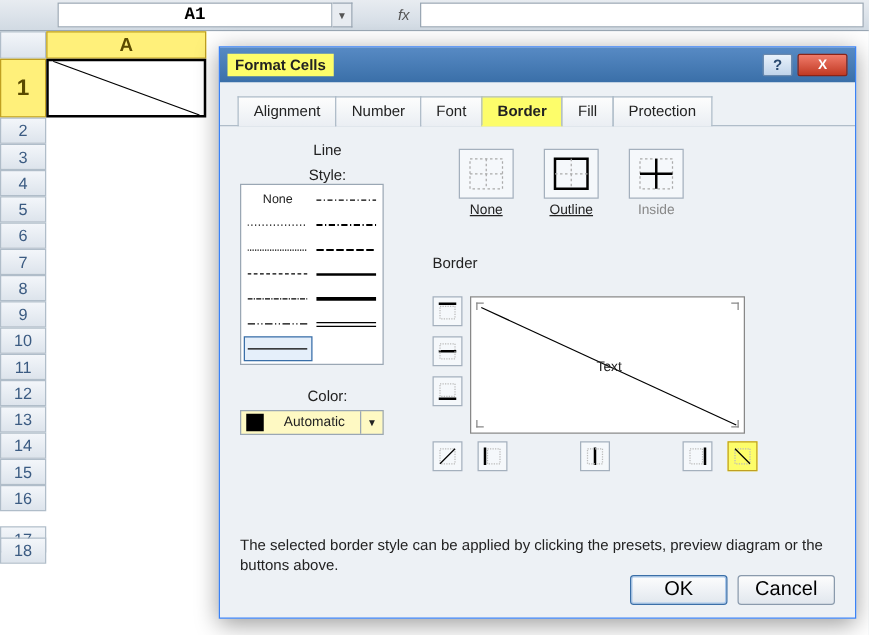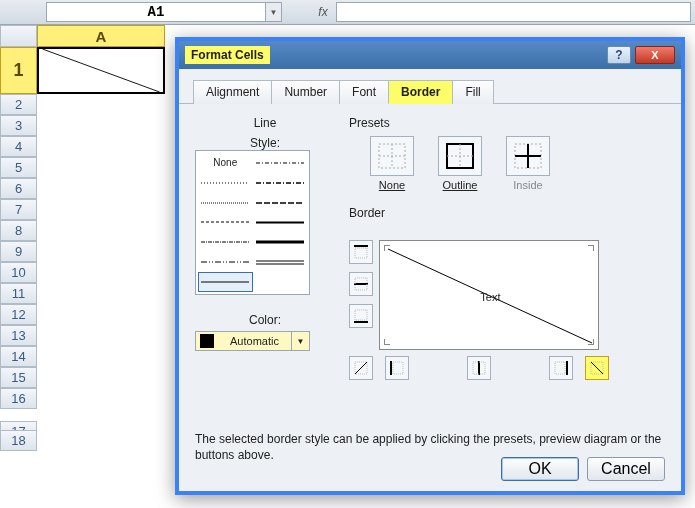--- a/index.html
+++ b/index.html
@@ -16,21 +16,21 @@
 .grid { position: absolute; top: 25px; left: 0; width: 695px; height: 483px; background: #fff; }
 .corner { position: absolute; top: 0; left: 0; width: 37px; height: 22px; background: linear-gradient(#f3f6fa,#dde4ec); border: 1px solid #b0bdc9; }
 .colhdr { position: absolute; top: 0; height: 22px; background: linear-gradient(#f3f6fa,#dde4ec); border: 1px solid #b0bdc9; display: flex; align-items: center; justify-content: center; font-size: 15px; font-weight: bold; color: #3b5b82; }
 .colhdr.sel { background: #fff07a; border-color: #c0a020; color: #5a4a00; }
 .rowhdr { position: absolute; left: 0; width: 37px; height: 21px; background: linear-gradient(#f3f6fa,#dde4ec); border: 1px solid #b0bdc9; display: flex; align-items: center; justify-content: center; font-size: 13px; color: #3b5b82; }
 .rowhdr.sel { background: #fff07a; border-color: #c0a020; color: #5a4a00; height: 47px; font-size: 18px; font-weight: bold; }
 .cellA1 { position: absolute; top: 22px; left: 37px; width: 128px; height: 47px; background: #fff; border: 2px solid #000; }
 .cellA1 svg { width: 100%; height: 100%; }
 
 
-.dlg { position: absolute; top: 37px; left: 175px; width: 510px; height: 458px; background: #edf1f5; border: 4px solid #3b82f6; box-shadow: 0 4px 18px rgba(0,0,0,0.4); }
+.dlg { position: absolute; top: 37px; left: 175px; width: 510px; height: 458px; background: #edf1f5; border: 1px solid #3b82f6; box-shadow: 0 4px 18px rgba(0,0,0,0.4); }
 .dlg-titlebar { height: 28px; background: linear-gradient(#578ac4,#3a6fa8); display: flex; align-items: center; padding: 0 6px; }
 .dlg-title { background: #fdfd6a; color: #222; font-size: 12px; font-weight: bold; padding: 2px 6px; }
 .dlg-tbtns { margin-left: auto; display: flex; gap: 4px; }
 .dlg-help { width: 24px; height: 18px; background: linear-gradient(#e9f2fb,#c0d4ea); border: 1px solid #6a89ad; border-radius: 2px; display: flex; align-items: center; justify-content: center; font-size: 12px; color: #2a4a70; font-weight: bold; }
 .dlg-close { width: 40px; height: 18px; background: linear-gradient(#f07b6a,#c13a24); border: 1px solid #8a2418; border-radius: 2px; display: flex; align-items: center; justify-content: center; color: #fff; font-size: 11px; font-weight: bold; }
 
 .tabs { display: flex; padding: 10px 14px 0; border-bottom: 1px solid #b0bdc9; background: #edf1f5; }
 .tab { padding: 4px 12px; font-size: 12px; color: #222; background: linear-gradient(#fdfdfd,#eaeef3); border: 1px solid #b0bdc9; border-bottom: none; margin-right: -1px; position: relative; top: 1px; cursor: pointer; }
 .tab.active { background: #fdfd6a; border-bottom: 1px solid #fdfd6a; font-weight: bold; }
 
@@ -120,20 +120,21 @@
       <div class="dlg-close">X</div>
     </div>
   </div>
 
   <div class="tabs">
     <div class="tab">Alignment</div>
     <div class="tab">Number</div>
     <div class="tab">Font</div>
     <div class="tab active">Border</div>
     <div class="tab">Fill</div>
+    <div class="tab">Protection</div>
   </div>
 
   <div class="body">
 
     <div class="line-grp">
       <div class="grp-title">Line</div>
       <div>Style:</div>
       <div class="stylebox">
         <div class="stylecell">None</div>
         <div class="stylecell">
@@ -203,21 +204,20 @@
         <div>Color:</div>
         <div class="color-dd">
           <div class="color-sw"></div>
           <div class="color-lbl">Automatic</div>
           <div class="color-arrow">▼</div>
         </div>
       </div>
     </div>
 
     <div class="presets-grp">
-      <div class="grp-title">Presets</div>
       <div class="preset-row">
         <div class="preset">
           <div class="pb">
               <svg width="30" height="28">
                 <rect x="2" y="2" width="26" height="24" fill="none" stroke="#aaa" stroke-dasharray="2,2"></rect>
                 <line x1="15" y1="2" x2="15" y2="26" stroke="#aaa" stroke-dasharray="2,2"></line>
                 <line x1="2" y1="14" x2="28" y2="14" stroke="#aaa" stroke-dasharray="2,2"></line>
               </svg>
             </div>
           <u>None</u>

